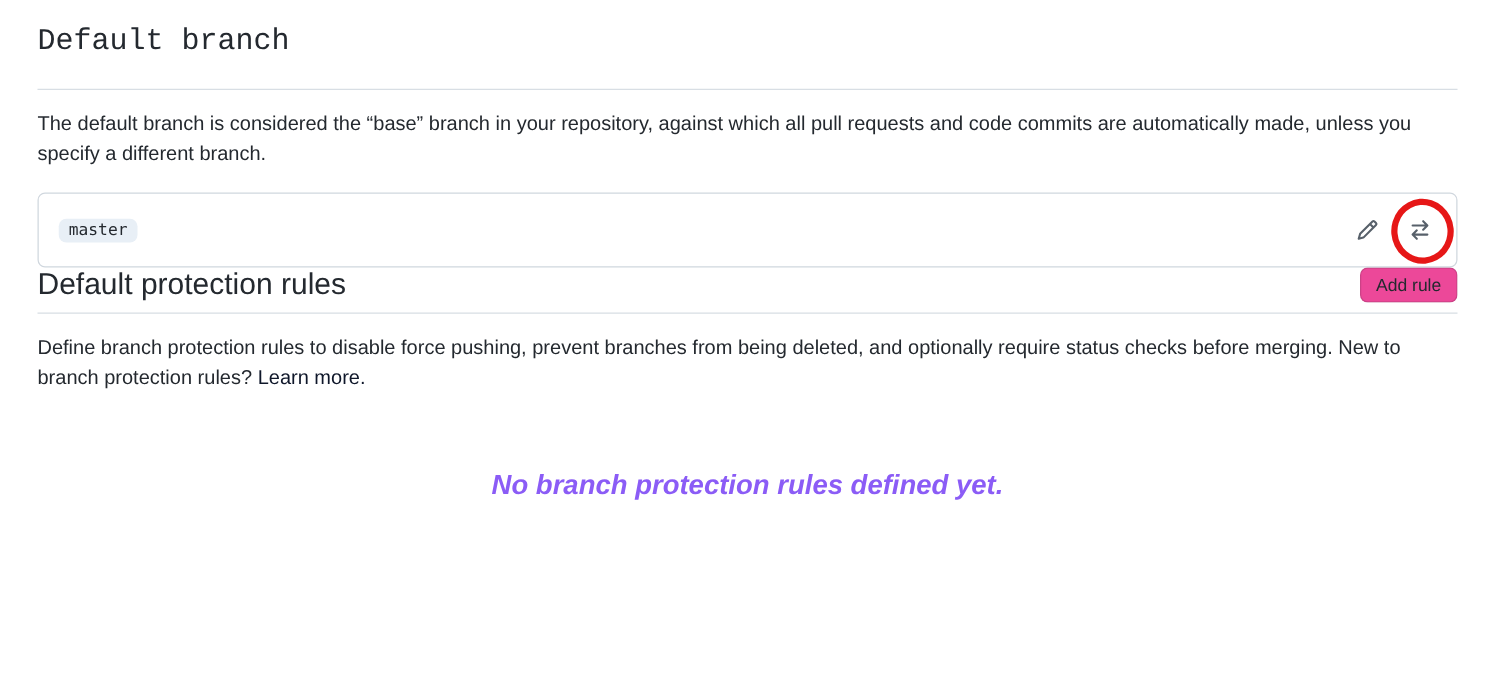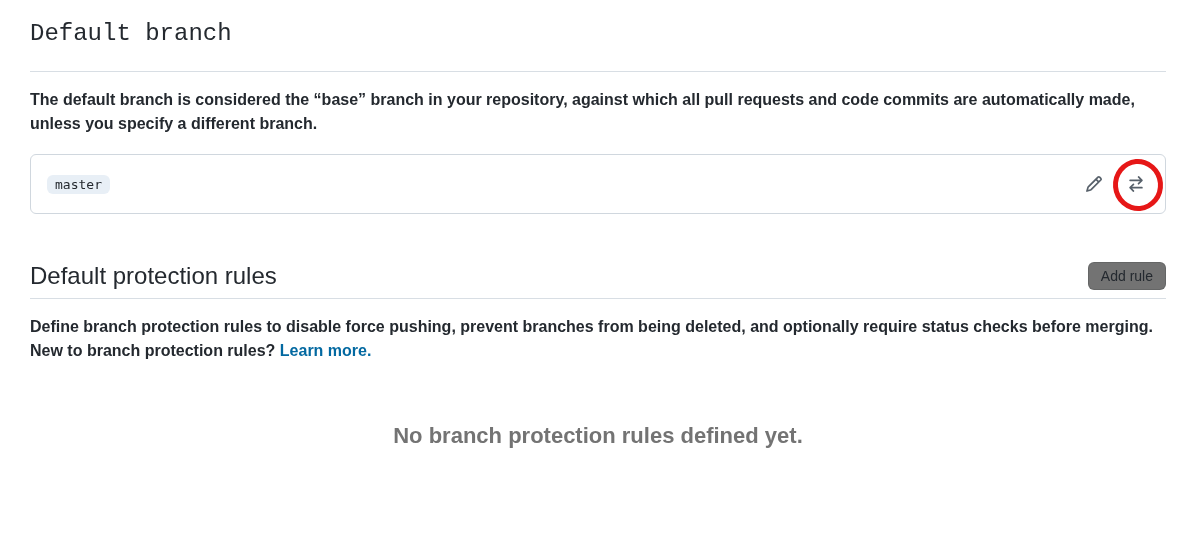--- a/index.html
+++ b/index.html
@@ -23,30 +23,28 @@
     .hr {
       border: none;
       border-top: 1px solid #d8dee4;
       margin-bottom: 16px;
     }
     .description {
       font-size: 16px;
       line-height: 1.5;
       color: #24292f;
       margin-bottom: 18px;
-      font-weight: bold;
     }
     .branch-box {
       border: 1px solid #d0d7de;
       border-radius: 6px;
       padding: 16px;
       display: flex;
       align-items: center;
       justify-content: space-between;
-      margin-bottom: 48px;
     }
     .branch-name {
       display: inline-block;
       background: #ddf4ff;
       color: #0969da;
       font-family: ui-monospace, SFMono-Regular, "SF Mono", Menlo, Consolas, monospace;
       font-size: 13px;
       padding: 2px 8px;
       border-radius: 6px;
       color: #24292f;
@@ -89,39 +87,40 @@
       display: flex;
       align-items: center;
       justify-content: space-between;
       margin-bottom: 8px;
     }
     .section-header-row h2 {
       font-size: 24px;
       font-weight: 400;
     }
     .btn {
-      background: #737373;
+      background: #ec4899;
       border: 1px solid rgba(27,31,36,0.15);
       border-radius: 6px;
       padding: 5px 12px;
       font-size: 14px;
       font-weight: 500;
       color: #24292f;
       cursor: pointer;
     }
     .link {
-      color: #0369a1;
+      color: #0f172a;
       text-decoration: none;
     }
     .empty-state {
       text-align: center;
       font-size: 22px;
       font-weight: 600;
-      color: #737373;
+      color: #8b5cf6;
       margin-top: 60px;
+      font-style: italic;
     }
   </style>
 </head>
 <body>
 
 <section>
   <h2 class="section-heading">Default branch</h2>
   <hr class="hr">
   <p class="description">The default branch is considered the “base” branch in your repository, against which all pull requests and code commits are automatically made, unless you specify a different branch.</p>
 

